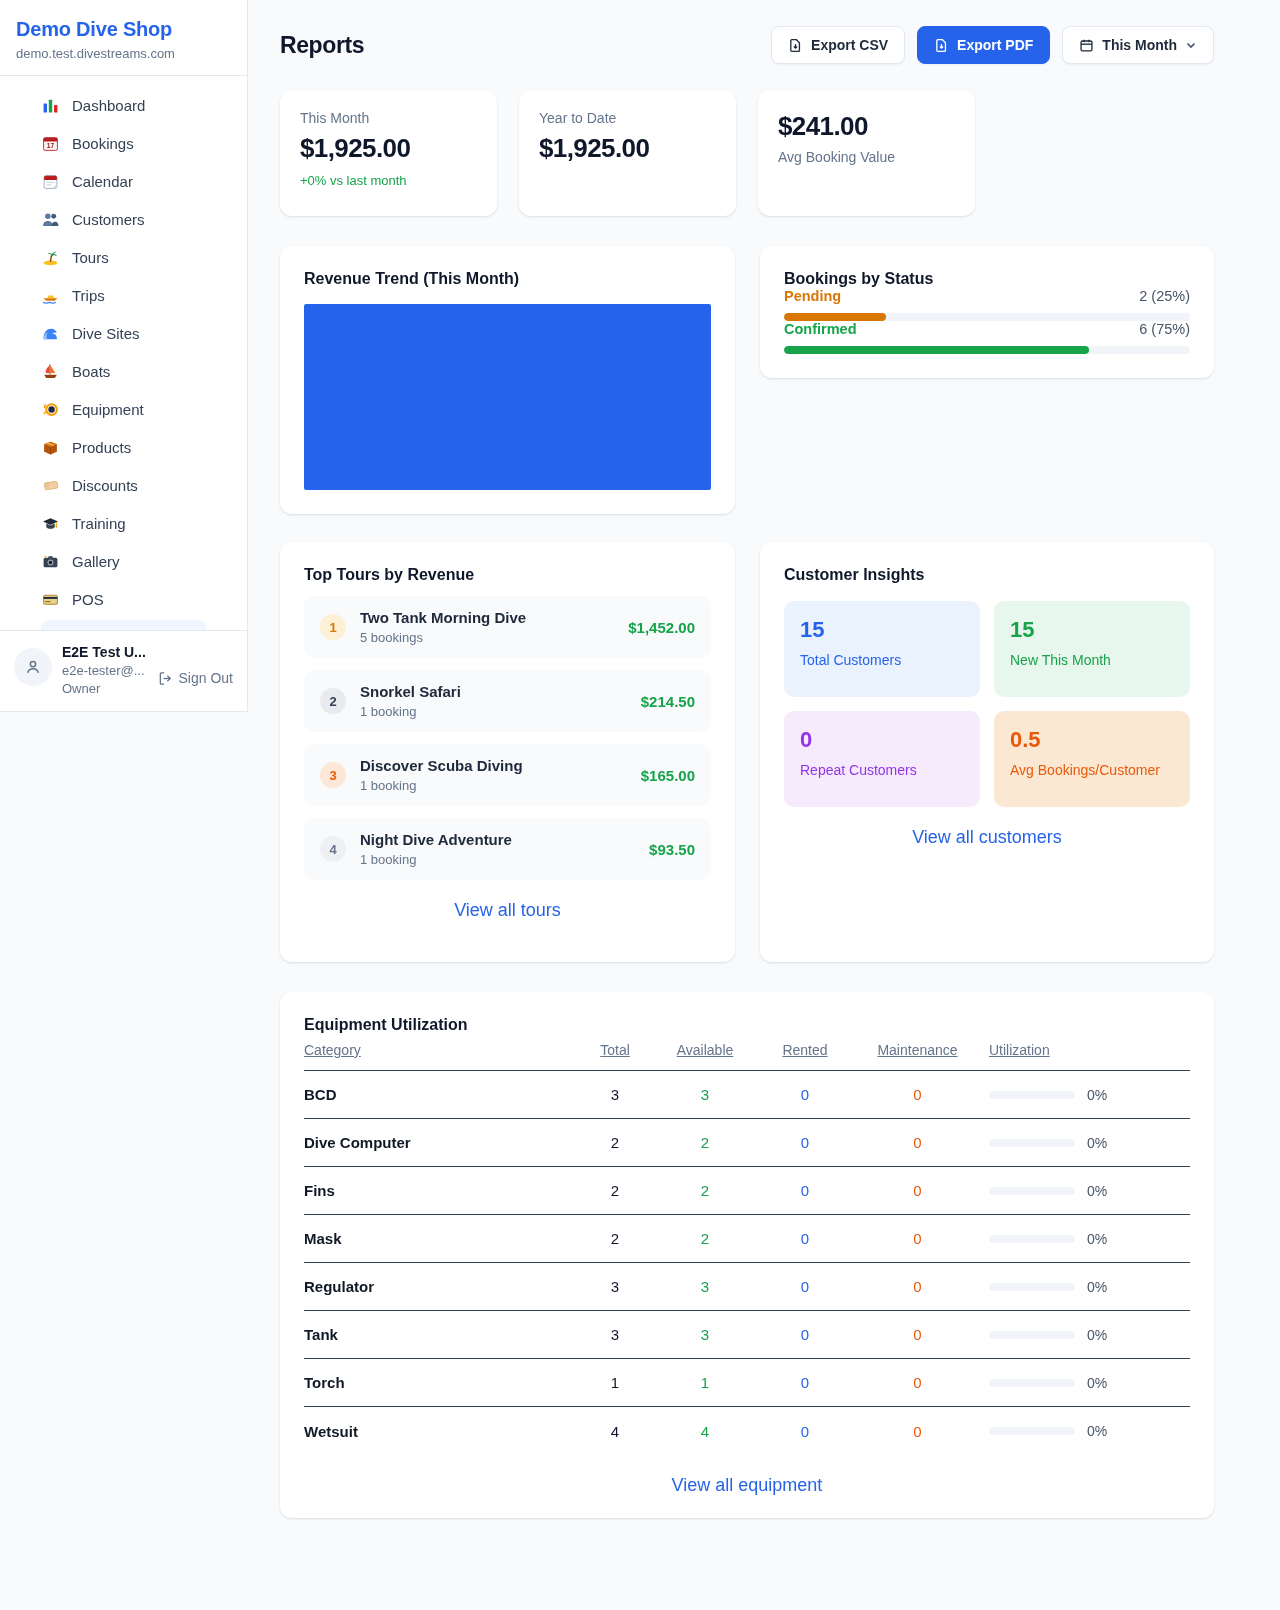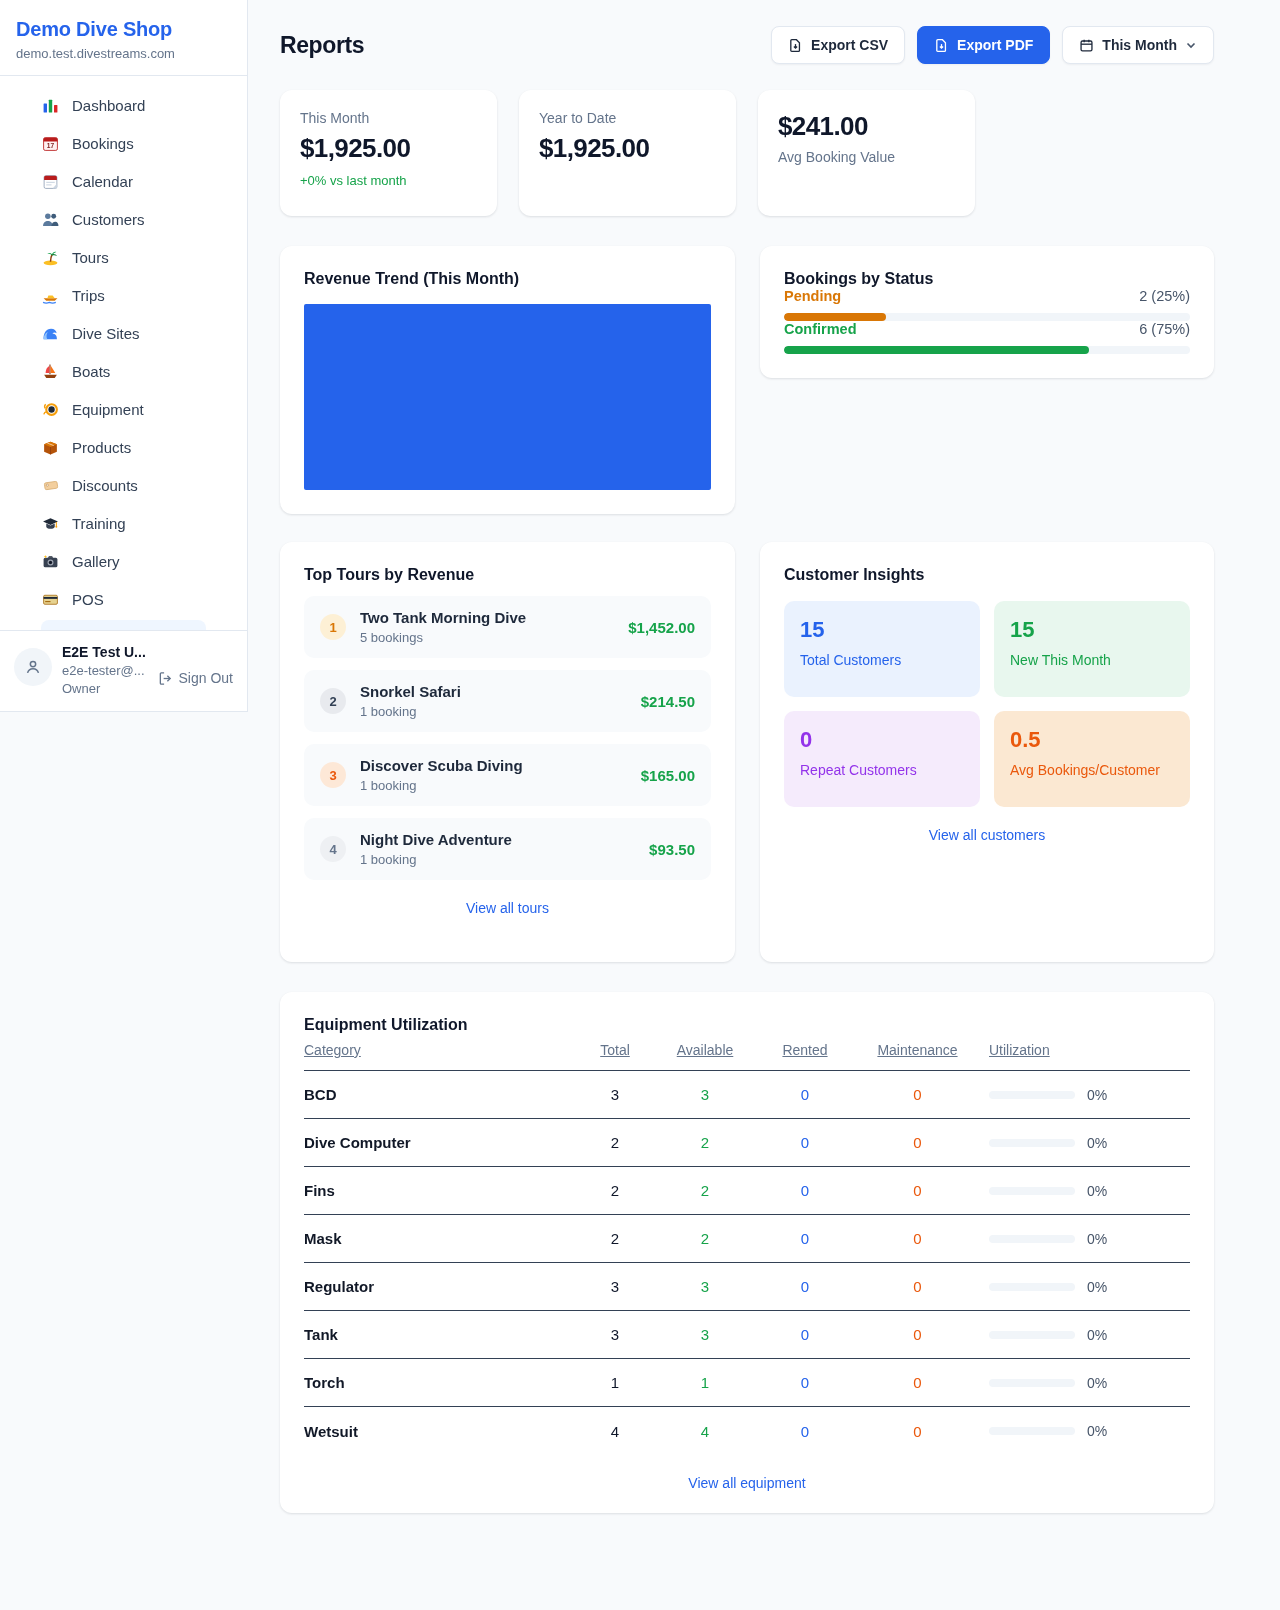--- a/index.html
+++ b/index.html
@@ -72,21 +72,21 @@
   .tour-row:first-of-type { margin-top:16px; }
   .rank { width:26px; height:26px; border-radius:50%; flex:none; display:flex;
     align-items:center; justify-content:center; font-size:13px; font-weight:bold; }
   .rank-1 { background:#fdf0d5; color:#d97706; }
   .rank-2 { background:#e8eaee; color:#334155; }
   .rank-3 { background:#fde8d7; color:#ea580c; }
   .rank-4 { background:#eef0f3; color:#64748b; }
   .tour-name { font-size:15px; font-weight:bold; color:#1e293b; }
   .tour-sub { font-size:13px; color:#64748b; margin-top:4px; }
   .tour-amount { margin-left:auto; color:#16a34a; font-weight:bold; font-size:15px; }
-  .view-link { display:block; text-align:center; color:#2563eb; font-size:14px;
+  .view-link { display:block; text-align:center; color:#2563eb; font-size:18px;
     margin-top:20px; cursor:pointer; text-decoration:none; }
   .tiles { display:grid; grid-template-columns:1fr 1fr; gap:14px; margin-top:17px; }
   .tile { border-radius:10px; padding:16px; height:96px; }
   .tile-value { font-size:22px; font-weight:bold; }
   .tile-label { font-size:14px; margin-top:9px; }
   .tile-blue { background:#eaf2fe; color:#2563eb; }
   .tile-green { background:#e8f7ee; color:#16a34a; }
   .tile-purple { background:#f5ebfc; color:#9333ea; }
   .tile-orange { background:#fbe8d2; color:#ea580c; }
   

